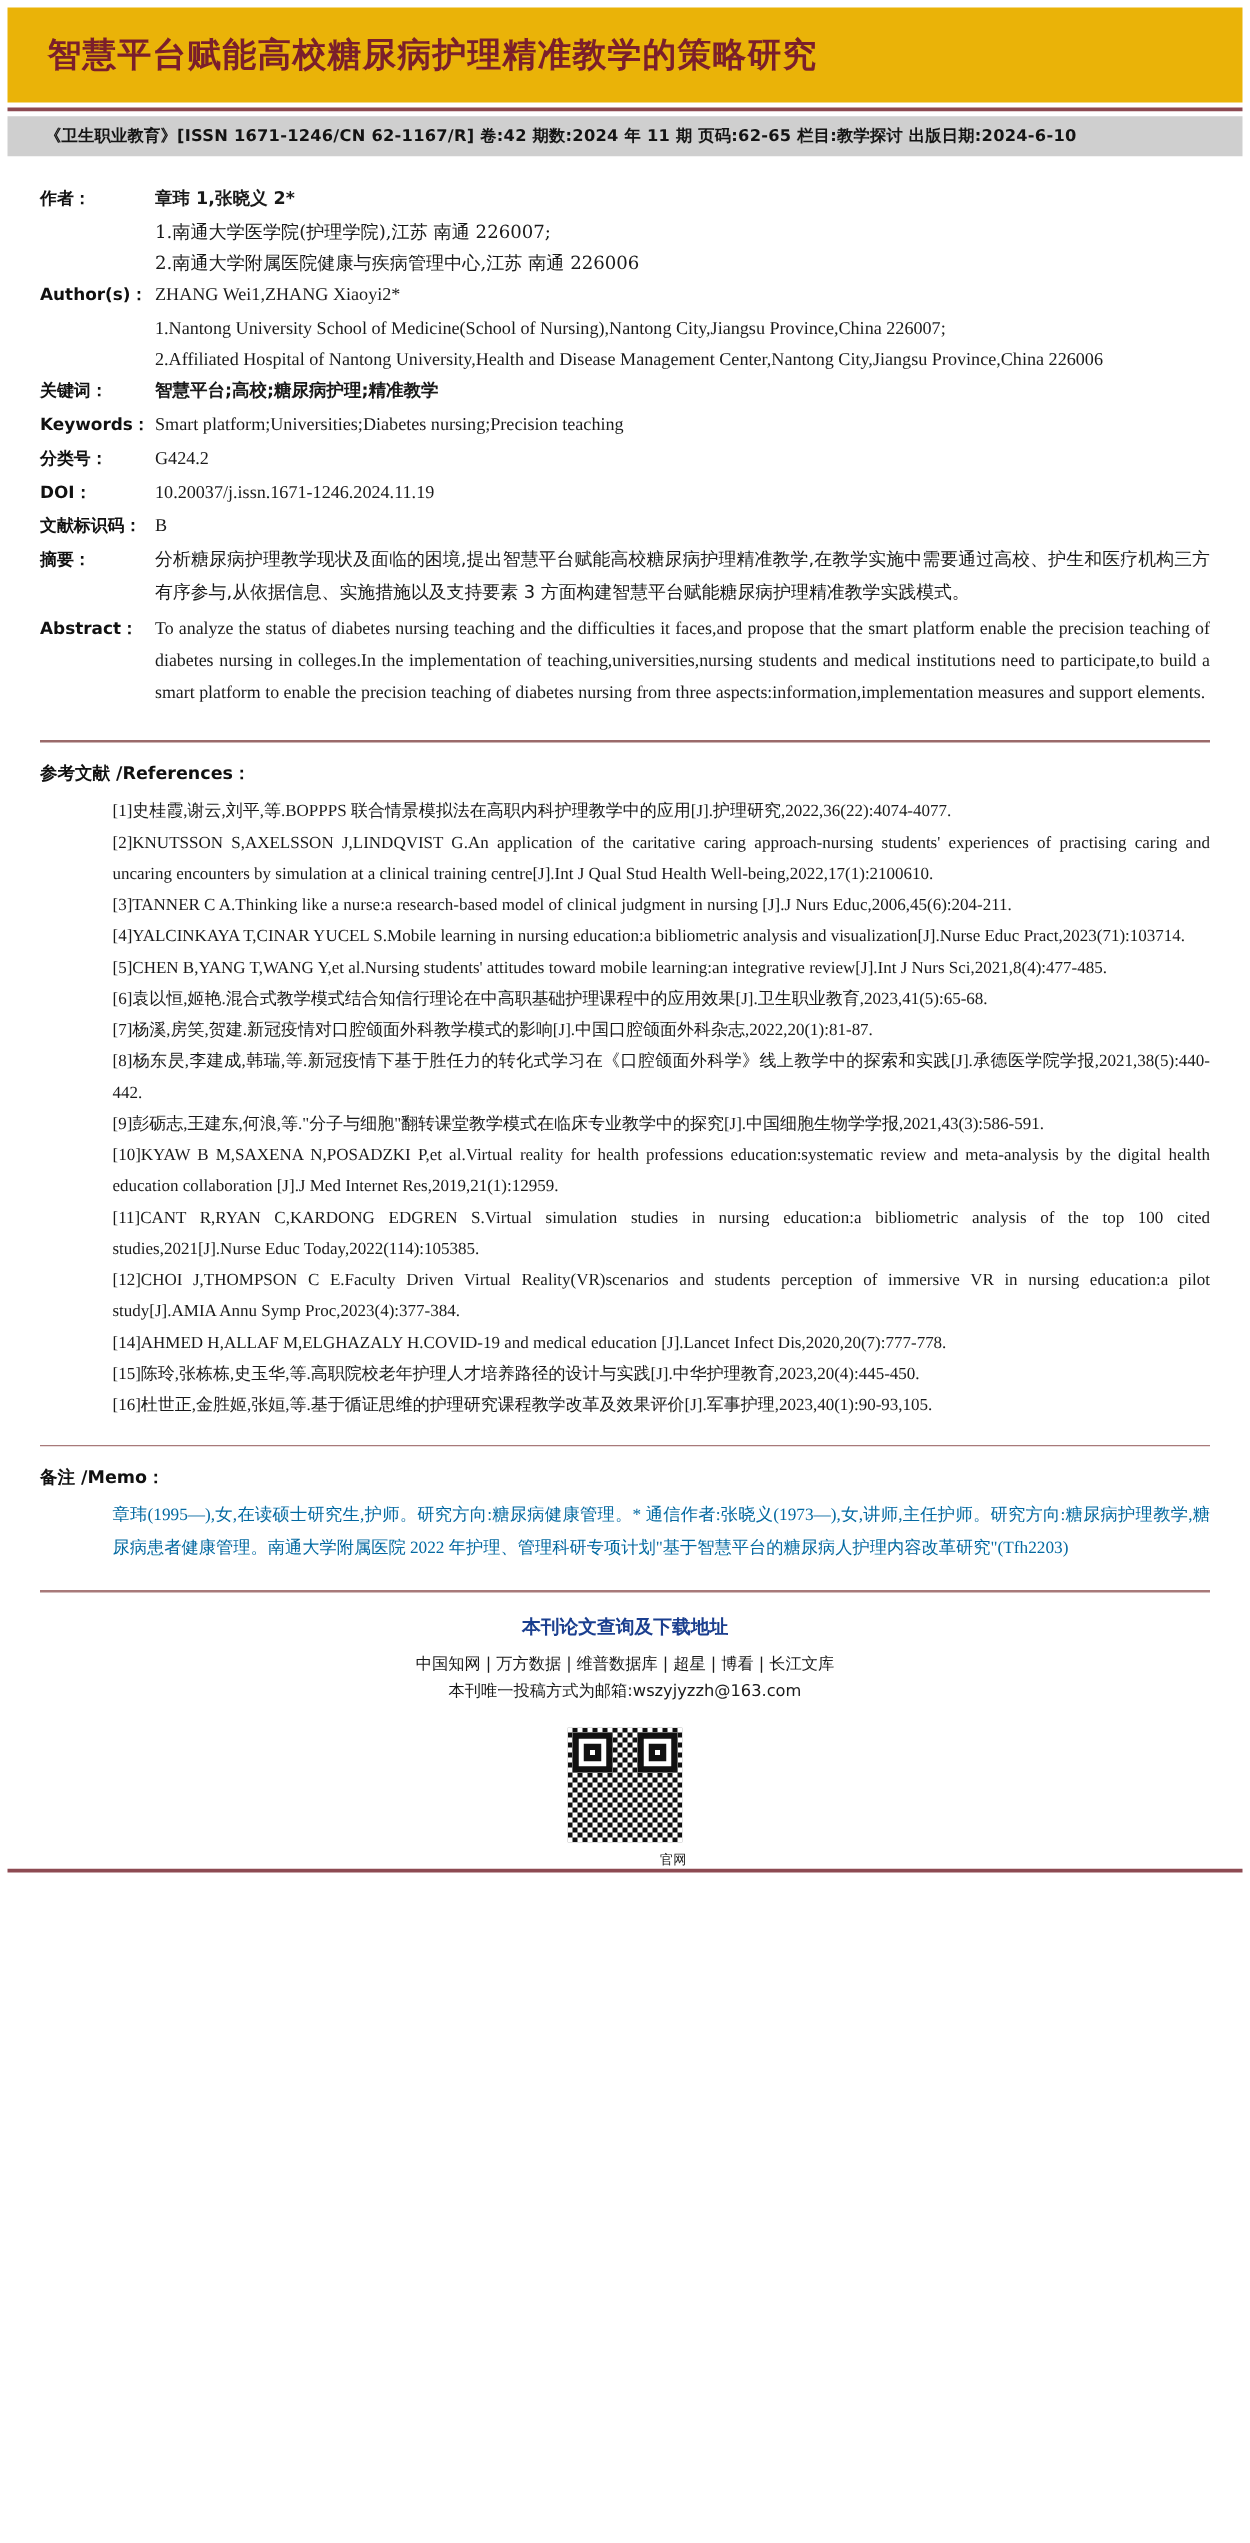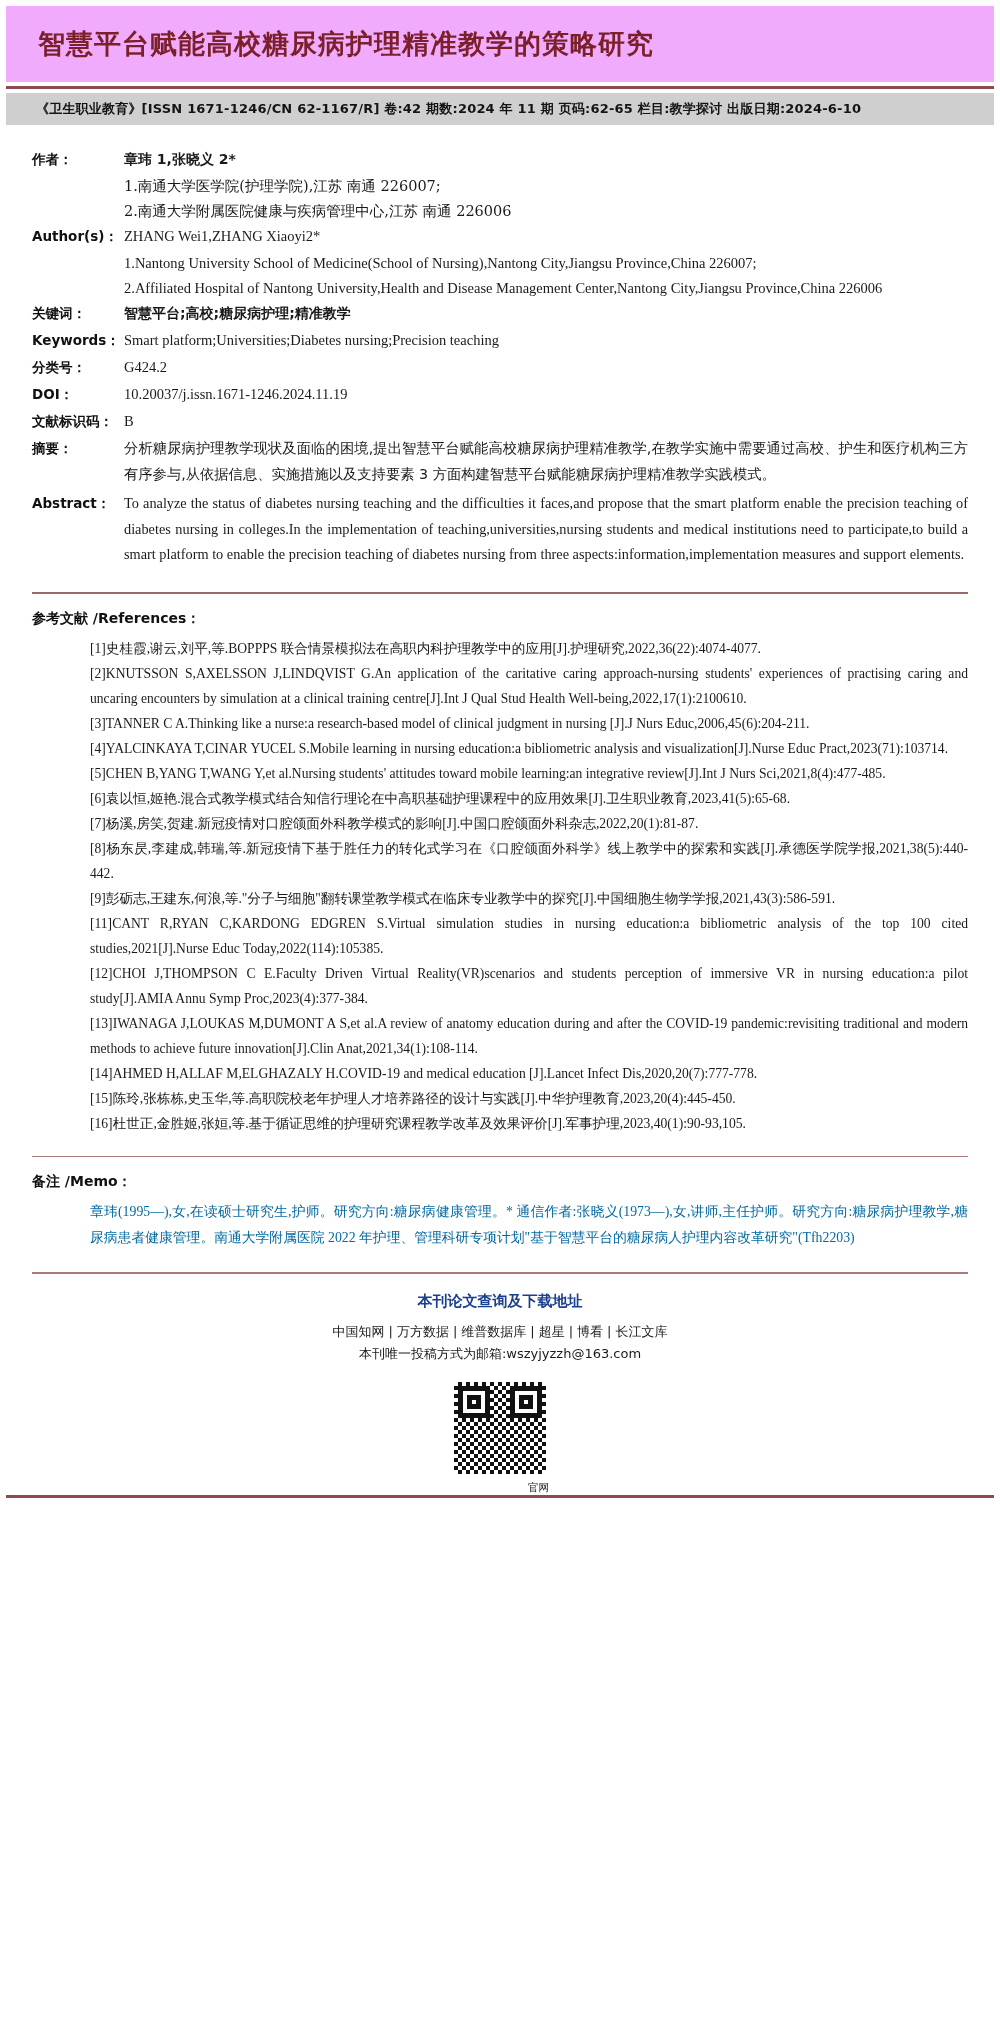--- a/index.html
+++ b/index.html
@@ -15,21 +15,21 @@
   .page {
     width: 1000px;
     min-height: 2034px;
     position: relative;
     background: #ffffff;
     box-sizing: border-box;
   }
 
   
   .banner {
-    background: #f0abfc;
+    background: #eab308;
     height: 76px;
     margin: 6px 6px 0 6px;
     display: flex;
     align-items: center;
     padding-left: 32px;
     box-sizing: border-box;
   }
   .banner-title {
     font-family: "DejaVu Sans", sans-serif;
     font-weight: bold;
@@ -278,23 +278,23 @@
   <div class="refs">
     <div class="ref-item">[1]史桂霞,谢云,刘平,等.BOPPPS 联合情景模拟法在高职内科护理教学中的应用[J].护理研究,2022,36(22):4074-4077.</div>
     <div class="ref-item">[2]KNUTSSON S,AXELSSON J,LINDQVIST G.An application of the caritative caring approach-nursing students' experiences of practising caring and uncaring encounters by simulation at a clinical training centre[J].Int J Qual Stud Health Well-being,2022,17(1):2100610.</div>
     <div class="ref-item">[3]TANNER C A.Thinking like a nurse:a research-based model of clinical judgment in nursing [J].J Nurs Educ,2006,45(6):204-211.</div>
     <div class="ref-item">[4]YALCINKAYA T,CINAR YUCEL S.Mobile learning in nursing education:a bibliometric analysis and visualization[J].Nurse Educ Pract,2023(71):103714.</div>
     <div class="ref-item">[5]CHEN B,YANG T,WANG Y,et al.Nursing students' attitudes toward mobile learning:an integrative review[J].Int J Nurs Sci,2021,8(4):477-485.</div>
     <div class="ref-item">[6]袁以恒,姬艳.混合式教学模式结合知信行理论在中高职基础护理课程中的应用效果[J].卫生职业教育,2023,41(5):65-68.</div>
     <div class="ref-item">[7]杨溪,房笑,贺建.新冠疫情对口腔颌面外科教学模式的影响[J].中国口腔颌面外科杂志,2022,20(1):81-87.</div>
     <div class="ref-item">[8]杨东昃,李建成,韩瑞,等.新冠疫情下基于胜任力的转化式学习在《口腔颌面外科学》线上教学中的探索和实践[J].承德医学院学报,2021,38(5):440-442.</div>
     <div class="ref-item">[9]彭砺志,王建东,何浪,等."分子与细胞"翻转课堂教学模式在临床专业教学中的探究[J].中国细胞生物学学报,2021,43(3):586-591.</div>
+    <div class="ref-item">[10]KYAW B M,SAXENA N,POSADZKI P,et al.Virtual reality for health professions education:systematic review and meta-analysis by the digital health education collaboration [J].J Med Internet Res,2019,21(1):12959.</div>
     <div class="ref-item">[11]CANT R,RYAN C,KARDONG EDGREN S.Virtual simulation studies in nursing education:a bibliometric analysis of the top 100 cited studies,2021[J].Nurse Educ Today,2022(114):105385.</div>
     <div class="ref-item">[12]CHOI J,THOMPSON C E.Faculty Driven Virtual Reality(VR)scenarios and students perception of immersive VR in nursing education:a pilot study[J].AMIA Annu Symp Proc,2023(4):377-384.</div>
-    <div class="ref-item">[13]IWANAGA J,LOUKAS M,DUMONT A S,et al.A review of anatomy education during and after the COVID-19 pandemic:revisiting traditional and modern methods to achieve future innovation[J].Clin Anat,2021,34(1):108-114.</div>
     <div class="ref-item">[14]AHMED H,ALLAF M,ELGHAZALY H.COVID-19 and medical education [J].Lancet Infect Dis,2020,20(7):777-778.</div>
     <div class="ref-item">[15]陈玲,张栋栋,史玉华,等.高职院校老年护理人才培养路径的设计与实践[J].中华护理教育,2023,20(4):445-450.</div>
     <div class="ref-item">[16]杜世正,金胜姬,张姮,等.基于循证思维的护理研究课程教学改革及效果评价[J].军事护理,2023,40(1):90-93,105.</div>
   </div>
 
   <div class="divider thin" style="margin-top:20px;"></div>
 
   <div class="section-head">备注 /Memo：</div>
   <div class="memo-body">章玮(1995—),女,在读硕士研究生,护师。研究方向:糖尿病健康管理。* 通信作者:张晓义(1973—),女,讲师,主任护师。研究方向:糖尿病护理教学,糖尿病患者健康管理。南通大学附属医院 2022 年护理、管理科研专项计划"基于智慧平台的糖尿病人护理内容改革研究"(Tfh2203)</div>
 

